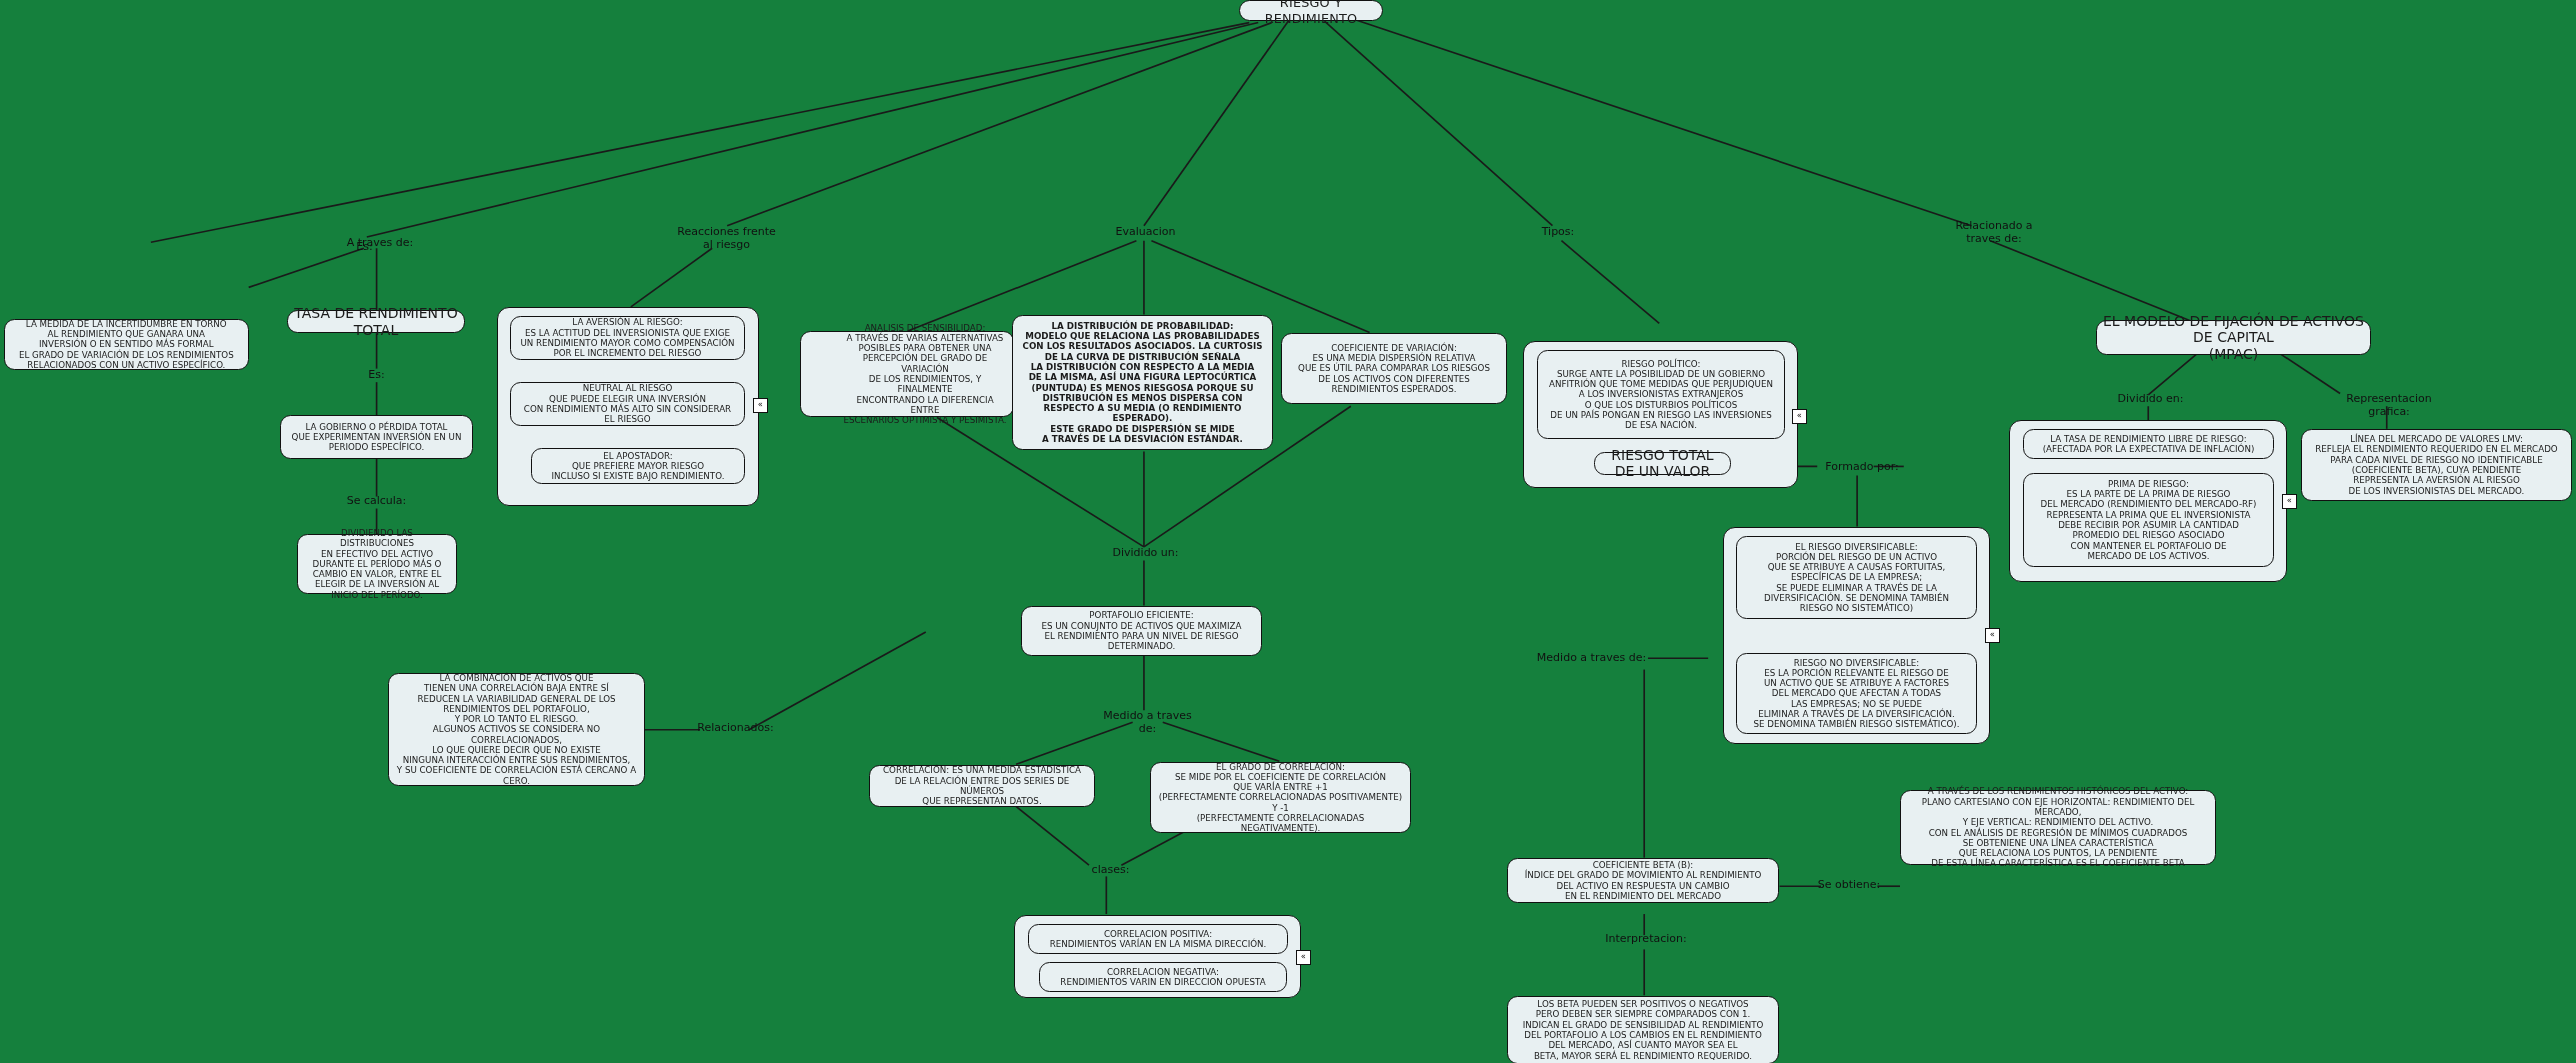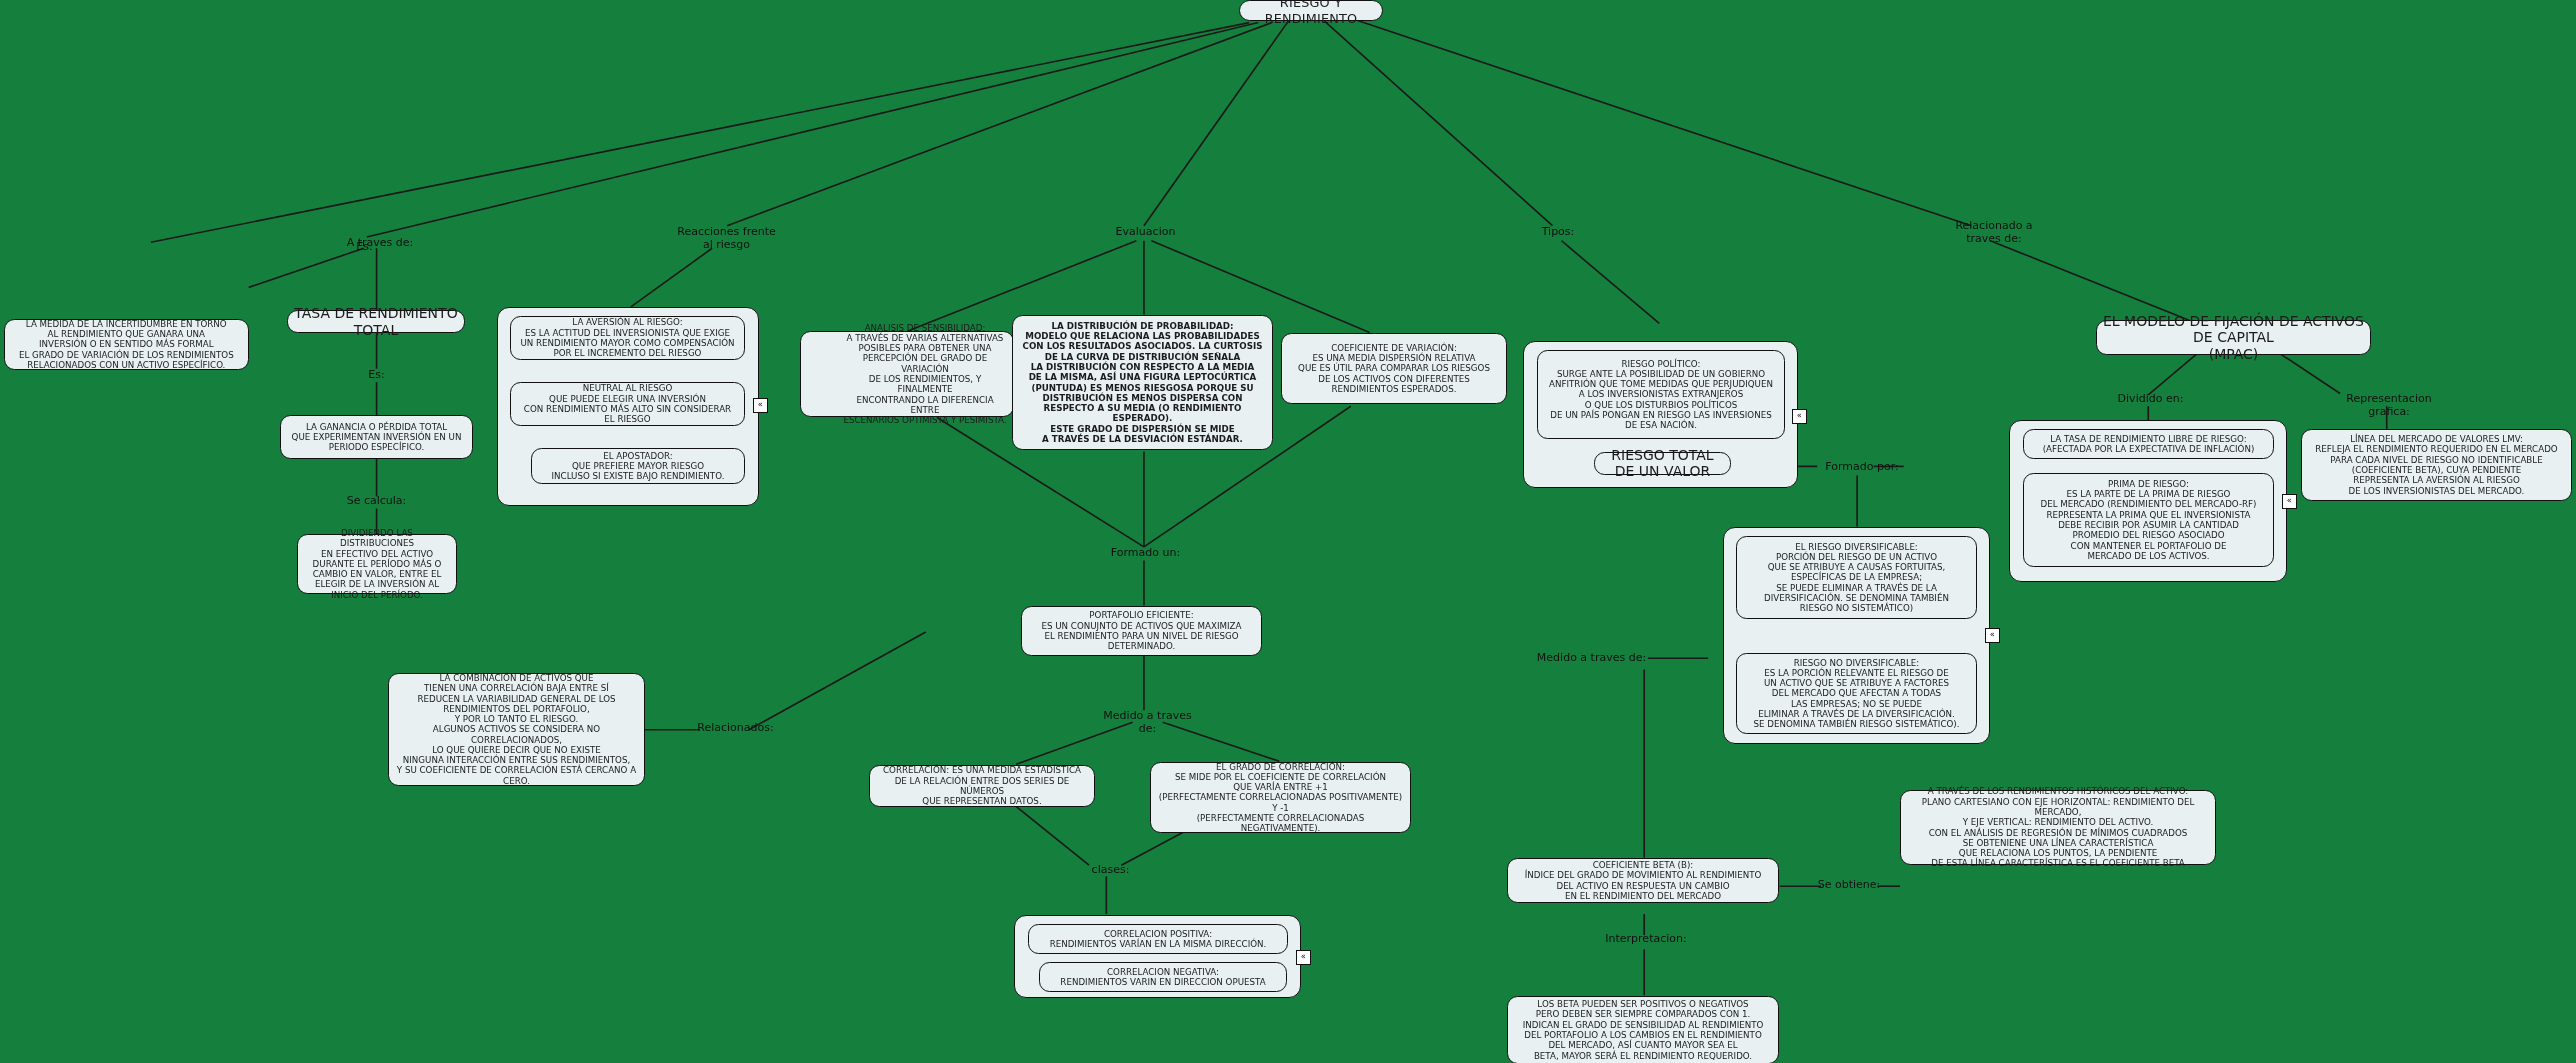--- a/index.html
+++ b/index.html
@@ -144,39 +144,39 @@
   <div class="link-label" style="left:342px;top:241px;width:45px;">Es:</div>
   <div class="link-label" style="left:331px;top:237px;width:98px;">A traves de:</div>
   <div class="link-label" style="left:670px;top:226px;width:113px;">Reacciones frente
 al riesgo</div>
   <div class="link-label" style="left:1102px;top:226px;width:87px;">Evaluacion</div>
   <div class="link-label" style="left:1528px;top:226px;width:60px;">Tipos:</div>
   <div class="link-label" style="left:1934px;top:220px;width:120px;">Relacionado a
 traves de:</div>
   <div class="link-label" style="left:354px;top:369px;width:45px;">Es:</div>
   <div class="link-label" style="left:339px;top:495px;width:75px;">Se calcula:</div>
-  <div class="link-label" style="left:1102px;top:547px;width:87px;">Formado un:</div>
+  <div class="link-label" style="left:1102px;top:547px;width:87px;">Dividido un:</div>
   <div class="link-label" style="left:694px;top:722px;width:83px;">Relacionados:</div>
   <div class="link-label" style="left:1095px;top:710px;width:105px;">Medido a traves de:</div>
   <div class="link-label" style="left:1084px;top:864px;width:53px;">clases:</div>
   <div class="link-label" style="left:1817px;top:461px;width:90px;">Formado por:</div>
   <div class="link-label" style="left:1535px;top:652px;width:113px;">Medido a traves de:</div>
   <div class="link-label" style="left:2107px;top:393px;width:87px;">Dividido en:</div>
   <div class="link-label" style="left:2325px;top:393px;width:128px;">Representacion grafica:</div>
   <div class="link-label" style="left:1817px;top:879px;width:64px;">Se obtiene:</div>
   <div class="link-label" style="left:1599px;top:933px;width:94px;">Interpretacion:</div>
 
   <div class="node t11" style="left:3.8px;top:287px;width:245px;height:51px;margin-top:32px;">LA MEDIDA DE LA INCERTIDUMBRE EN TORNO
 AL RENDIMIENTO QUE GANARA UNA
 INVERSIÓN O EN SENTIDO MÁS FORMAL
 EL GRADO DE VARIACIÓN DE LOS RENDIMIENTOS
 RELACIONADOS CON UN ACTIVO ESPECÍFICO.</div>
 
   <div class="node t12" style="left:287px;top:310px;width:178px;height:23px;">TASA DE RENDIMIENTO TOTAL</div>
-  <div class="node t11" style="left:280px;top:415px;width:193px;height:44px;">LA GANANCIA O PÉRDIDA TOTAL
+  <div class="node t11" style="left:280px;top:415px;width:193px;height:44px;">LA GOBIERNO O PÉRDIDA TOTAL
 QUE EXPERIMENTAN INVERSIÓN EN UN
 PERIODO ESPECÍFICO.</div>
   <div class="node t11" style="left:297px;top:534px;width:160px;height:60px;">DIVIDIENDO LAS DISTRIBUCIONES
 EN EFECTIVO DEL ACTIVO
 DURANTE EL PERÍODO MÁS O
 CAMBIO EN VALOR, ENTRE EL
 ELEGIR DE LA INVERSIÓN AL
 INICIO DEL PERÍODO.</div>
 
   <div class="group" style="left:497px;top:307px;width:262px;height:199px;"></div>

